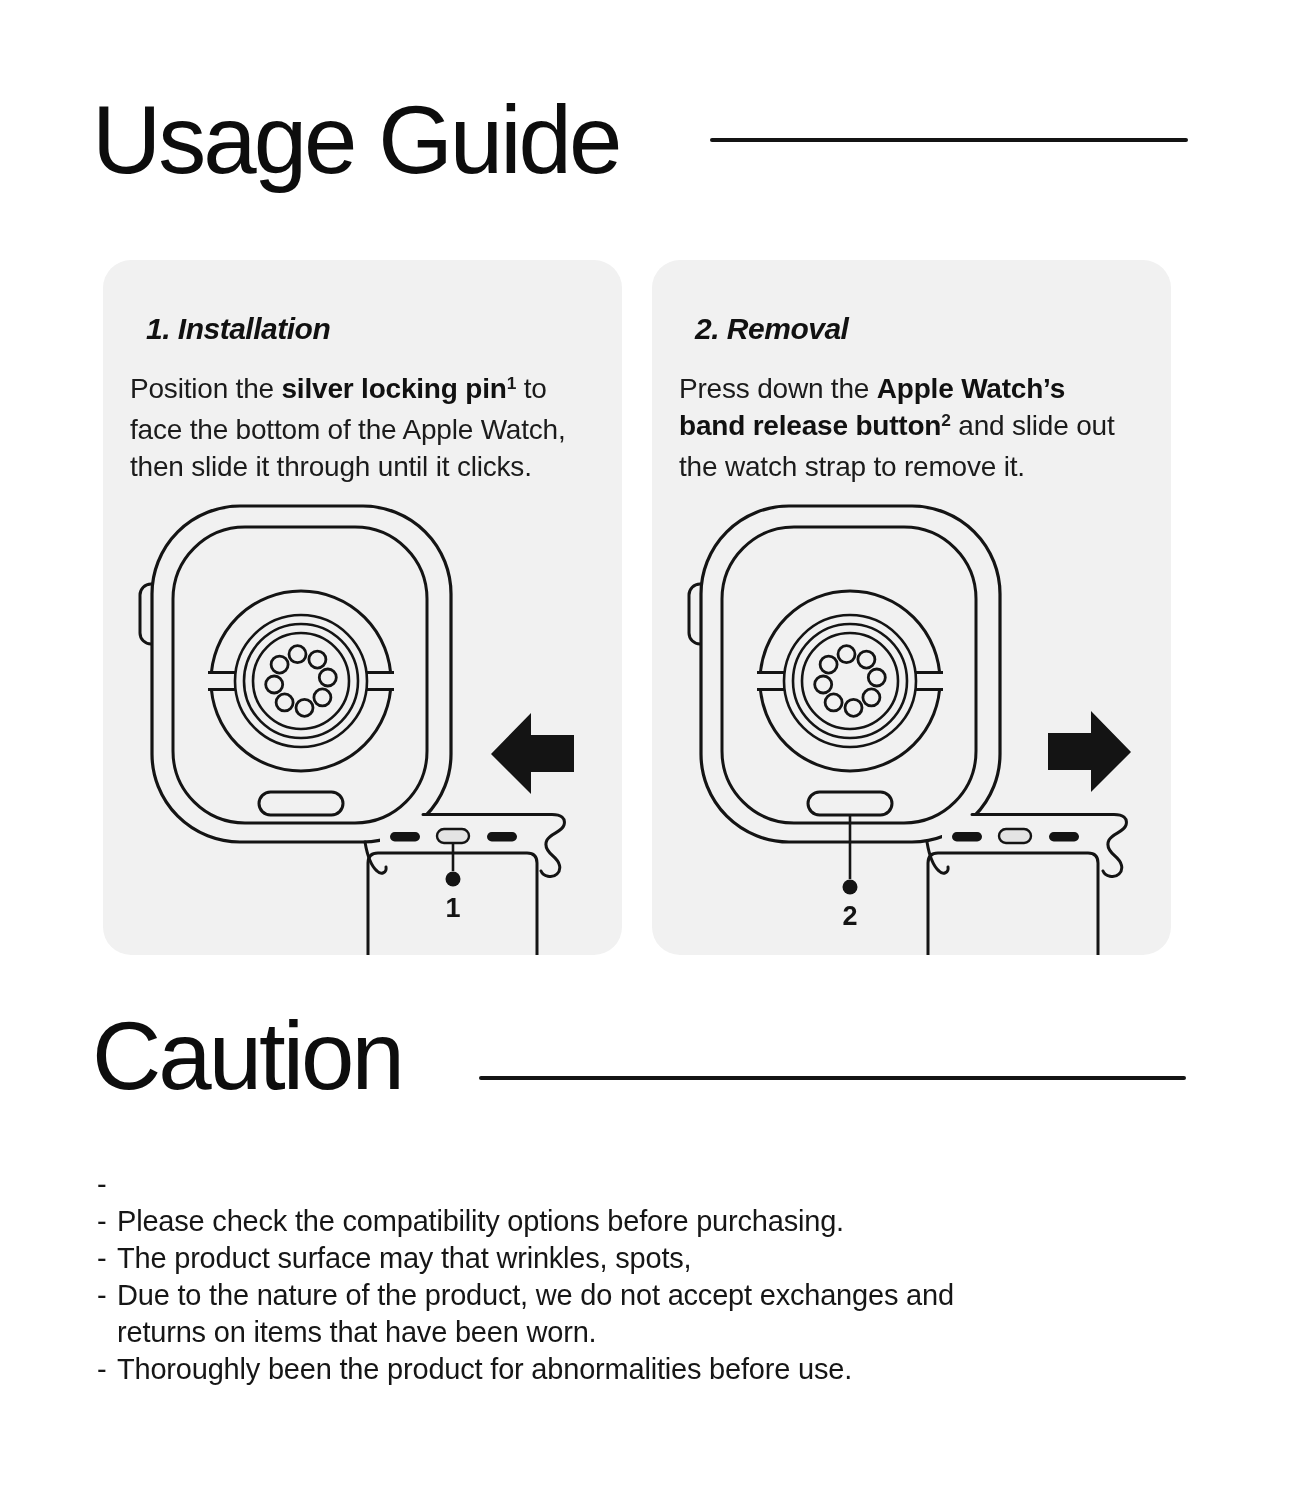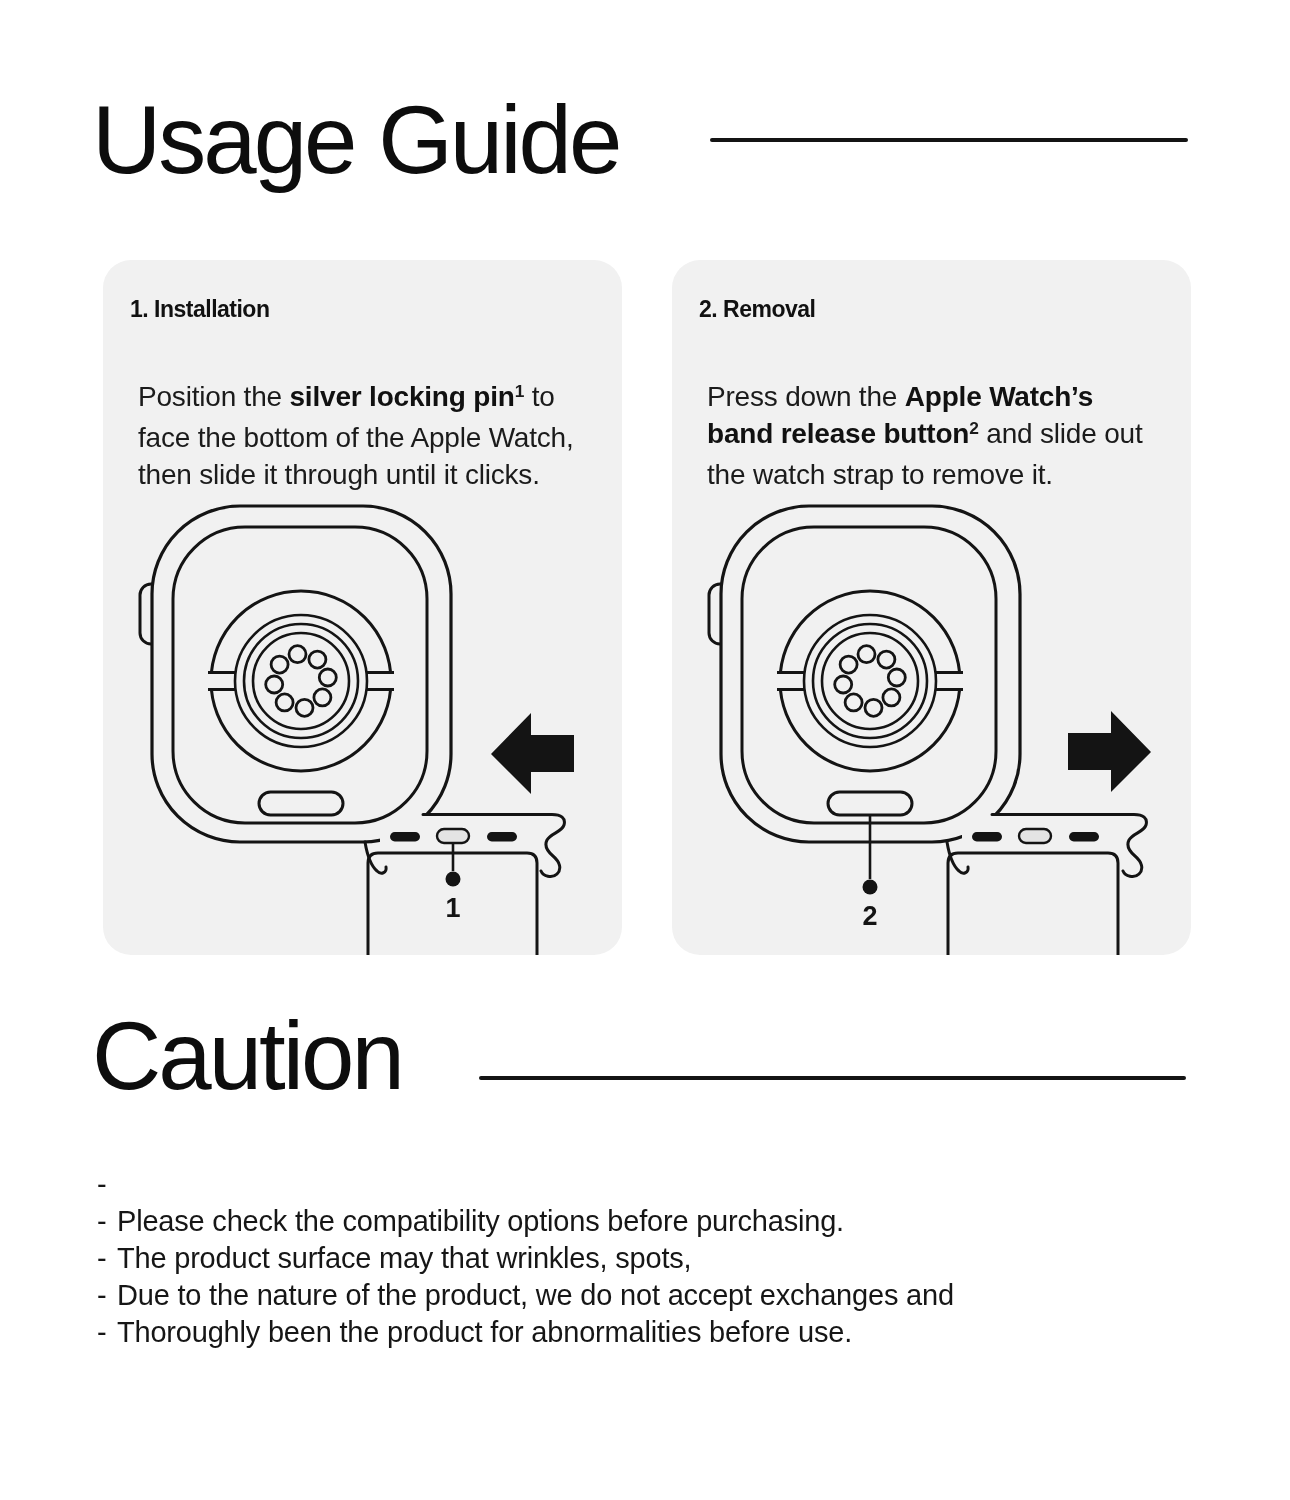--- a/index.html
+++ b/index.html
@@ -2,23 +2,23 @@
 <html><head>
 <meta charset="utf-8">
 <style>
   html,body{margin:0;padding:0;background:#ffffff;}
   #page{position:relative;width:1290px;height:1500px;background:#ffffff;overflow:hidden;
         font-family:"Liberation Sans",sans-serif;color:#141414;}
   .section-title{position:absolute;margin:0;font-size:96px;font-weight:400;letter-spacing:-3px;
         color:#0d0d0d;line-height:1;white-space:nowrap;}
   .rule{position:absolute;height:4px;background:#141414;border-radius:2px;}
   .card{position:absolute;top:260px;width:519px;height:695px;background:#f1f1f1;border-radius:28px;overflow:hidden;}
-  .card-heading{position:absolute;left:27px;top:36px;margin:0;font-size:23px;font-weight:700;
-        letter-spacing:-0.5px;color:#111;}
-  .card-body{position:absolute;left:27px;top:110px;width:452px;margin:8px;font-size:28px;line-height:37px;
+  .card-heading{position:absolute;left:27px;top:36px;margin:16px;font-size:30px;font-weight:700;
+        letter-spacing:-0.5px;color:#111;font-style:italic;}
+  .card-body{position:absolute;left:27px;top:110px;width:452px;margin:0;font-size:28px;line-height:37px;
         letter-spacing:-0.2px;color:#1b1b1b;}
   .card-body .b{font-weight:700;color:#111;}
   .card-body .sup{font-weight:700;font-size:0.62em;position:relative;top:-0.5em;}
   .illus{position:absolute;left:0;top:0;width:519px;height:695px;}
   .illus text{font-family:"Liberation Sans",sans-serif;font-size:27px;font-weight:700;fill:#141414;}
   .ln{fill:none;stroke:#141414;stroke-width:3;stroke-linecap:round;}
   .lnthick{fill:none;stroke:#141414;stroke-width:3.2;}
   .lnfine{fill:none;stroke:#141414;stroke-width:2.6;}
   .lndot{fill:none;stroke:#141414;stroke-width:2.8;}
   .bgfill{fill:#f1f1f1;}
@@ -86,21 +86,21 @@
           <line class="lnfine" x1="350" y1="583" x2="350" y2="611"></line>
           <circle class="inkfill" cx="350" cy="619" r="7.5"></circle>
           <text x="350" y="657" text-anchor="middle">1</text>
         </g>
 
         <polygon class="inkfill" points="388,494 428,453 428,475 471,475 471,512 428,512 428,534"></polygon>
       </g>
     </svg>
   </div>
 
-  <div class="card" style="left:672px;">
+  <div class="card" style="left:652px;">
     <h2 class="card-heading">2. Removal</h2>
     <p class="card-body"><span>Press down the </span><span class="b">Apple Watch’s band release button</span><span class="sup">2</span><span> and slide out the watch strap to remove it.</span></p>
 
     <svg class="illus" viewBox="0 0 519 695">
       <g>
         <path class="ln" d="M 276,720 L 276,603 Q 276,593 286,593 L 436,593 Q 446,593 446,603 L 446,720"></path>
         <rect class="ln" x="37" y="324" width="28" height="60" rx="11" style="fill:#f1f1f1"></rect>
         <rect class="lnthick" x="49" y="246" width="299" height="336" rx="88" style="fill:#f1f1f1"></rect>
         <polygon class="bgfill" points="290,554 462,554 474,566 456,580 460,592 468,606 459,615 450,612 450,584 290,584"></polygon>
         <path class="ln" d="M 320,554.5 L 462,554.5 C 471,554.5 476,558 474,565 C 472,572 461,573 457,580 C 454,586 457,591 463,596 C 470,602 472,609 467,614 C 462,619 453,616 451,611"></path>
@@ -152,18 +152,22 @@
       </div>
     <div class="caution-line">
         <span class="dash">-</span>
         <span>The product surface may that wrinkles, spots,</span>
       </div>
     <div class="caution-line">
         <span class="dash">-</span>
         <span>Due to the nature of the product, we do not accept exchanges and</span>
       </div>
     <div class="caution-line">
+        <span class="dash"></span>
+        <span>returns on items that have been worn.</span>
+      </div>
+    <div class="caution-line">
         <span class="dash">-</span>
         <span>Thoroughly been the product for abnormalities before use.</span>
       </div>
   </div>
 
 </div>
 
 </body></html>

